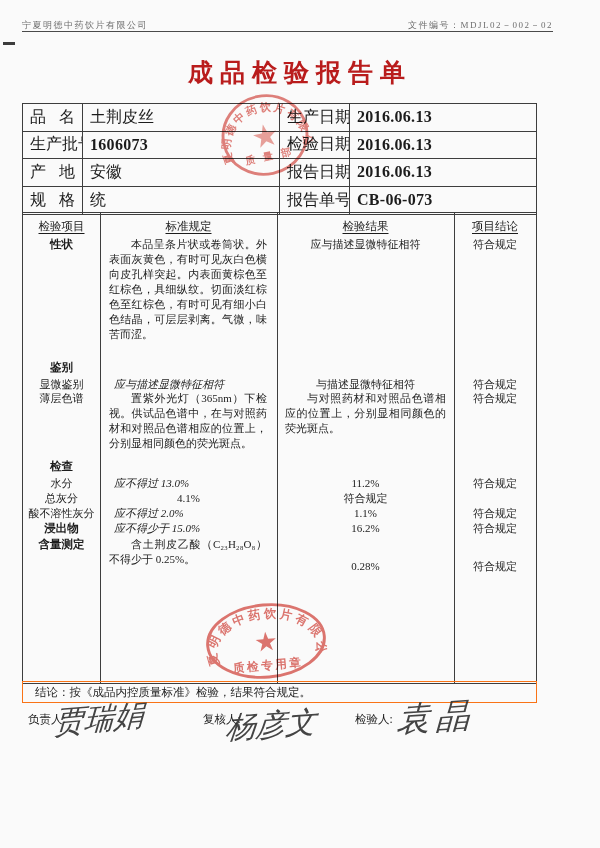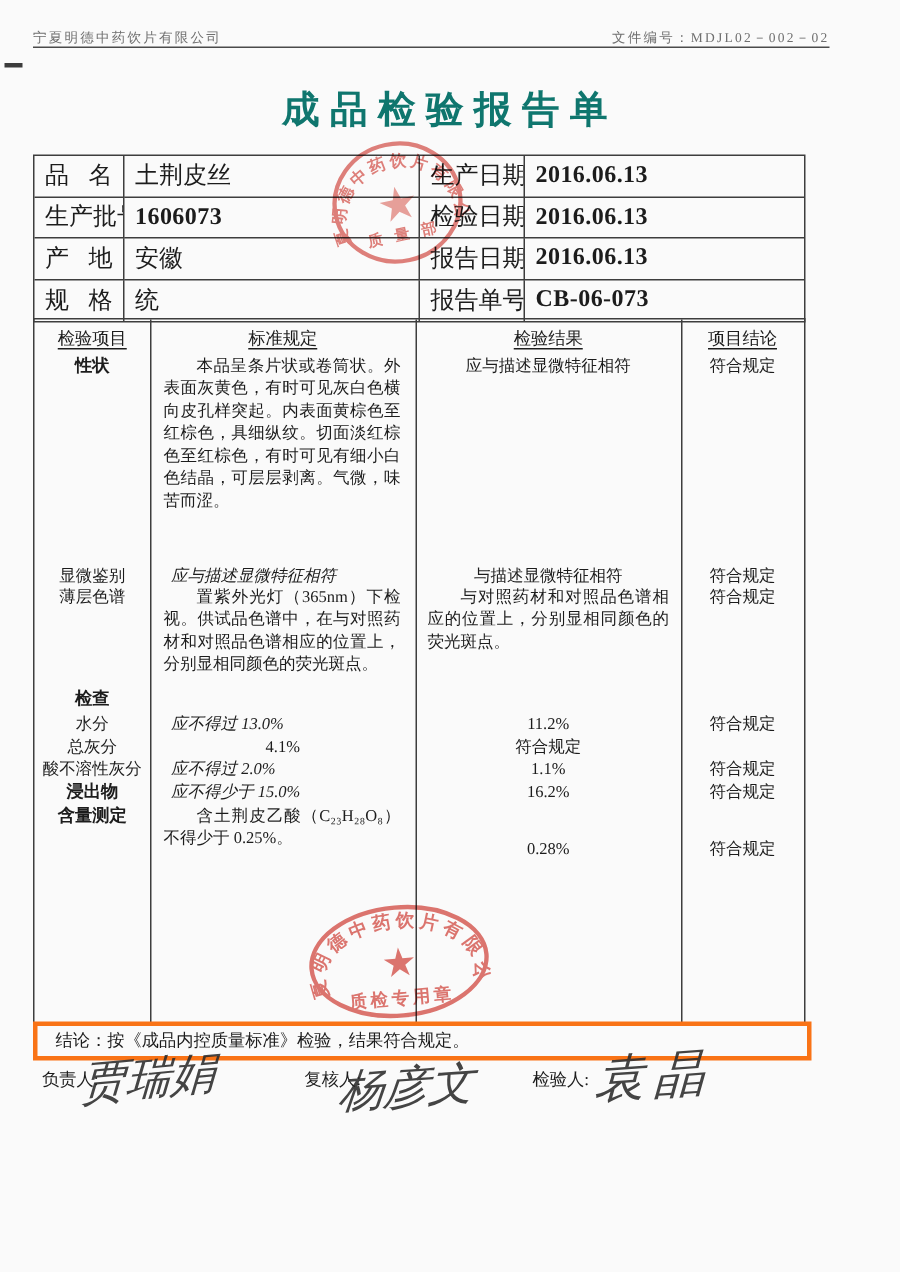--- a/index.html
+++ b/index.html
@@ -11,21 +11,21 @@
   .page{position:absolute;inset:0;}
 
   
   .runhead{position:absolute;top:19px;left:22px;width:531px;display:flex;justify-content:space-between;
     font-size:9px;color:#6f6f6f;letter-spacing:1.5px;}
   .runhead-rule{position:absolute;top:31px;left:22px;width:531px;height:1px;background:#4a4a4a;}
   .edge-artifact{position:absolute;top:42px;left:3px;width:12px;height:3px;background:#3c3c3c;}
 
   
   .doc-title{position:absolute;top:56px;left:0;width:600px;text-align:center;
-    font-size:25px;font-weight:bold;letter-spacing:7px;color:#0f766e;}
+    font-size:25px;font-weight:bold;letter-spacing:7px;color:#b91c1c;}
 
   
   .info-table{position:absolute;left:22px;top:103px;width:513px;height:110px;
     border:1px solid #3d3d3d;display:grid;
     grid-template-columns:60px 197px 70px 186px;grid-template-rows:repeat(4,1fr);
     font-size:16px;}
   .icell{border-right:1px solid #3d3d3d;border-bottom:1px solid #3d3d3d;
     display:flex;align-items:center;padding:0 7px;white-space:nowrap;overflow:hidden;}
   .icell.lastcol{border-right:none;}
   .icell.lastrow{border-bottom:none;}
@@ -47,21 +47,21 @@
   .hdr span{text-decoration:underline;text-underline-offset:3px;font-size:11.5px;font-family:Liberation Serif, serif;}
   .hdr{text-align:center;}
   .sec{font-weight:bold;font-size:11.5px;}
   .para{text-align:justify;text-indent:2em;}
   .indent1{padding-left:14px;font-style:italic;}
   .center{text-align:center;}
   .pt22{padding-top:22px;}
 
   
   .conclusion-box{position:absolute;left:22px;top:681px;width:501px;height:20px;
-    border:3px solid #f97316;font-size:11.5px;line-height:20px;padding-left:12px;}
+    border:1px solid #f97316;font-size:11.5px;line-height:20px;padding-left:12px;}
   .sig-row{position:absolute;left:0;top:705px;width:600px;height:70px;font-size:11.5px;}
   .sig-label{position:absolute;top:7px;white-space:nowrap;}
   .sig-l1{left:28px;} .sig-l2{left:203px;} .sig-l3{left:355px;}
   .sig-name{position:absolute;font-style:italic;color:#2b2b2b;white-space:nowrap;
     font-family:"Liberation Serif",serif;opacity:.88;}
   .sig-n1{left:54px;top:-6px;font-size:30px;transform:rotate(-5deg) skewX(-8deg);}
   .sig-n2{left:226px;top:0px;font-size:30px;transform:rotate(-4deg) skewX(-10deg);}
   .sig-n3{left:396px;top:-10px;font-size:34px;transform:rotate(-4deg) skewX(-6deg);letter-spacing:6px;}
 
   
@@ -156,20 +156,26 @@
       <div><span>项目结论</span></div>
     </div>
 
     <div class="mrow" style="top:24px;">
       <div class="c-item sec">性状</div>
       <div class="c-std para">本品呈条片状或卷筒状。外表面灰黄色，有时可见灰白色横向皮孔样突起。内表面黄棕色至红棕色，具细纵纹。切面淡红棕色至红棕色，有时可见有细小白色结晶，可层层剥离。气微，味苦而涩。</div>
       <div class="c-res center">应与描述显微特征相符</div>
       <div class="c-con">符合规定</div>
     </div>
 
+    <div class="mrow" style="top:147px;">
+      <div class="c-item sec">鉴别</div>
+      <div></div>
+        <div></div>
+        <div></div>
+    </div>
 
     <div class="mrow" style="top:164px;">
       <div class="c-item">显微鉴别</div>
       <div class="c-std indent1">应与描述显微特征相符</div>
       <div class="c-res center">与描述显微特征相符</div>
       <div class="c-con">符合规定</div>
     </div>
 
     <div class="mrow" style="top:178px;">
       <div class="c-item">薄层色谱</div>

